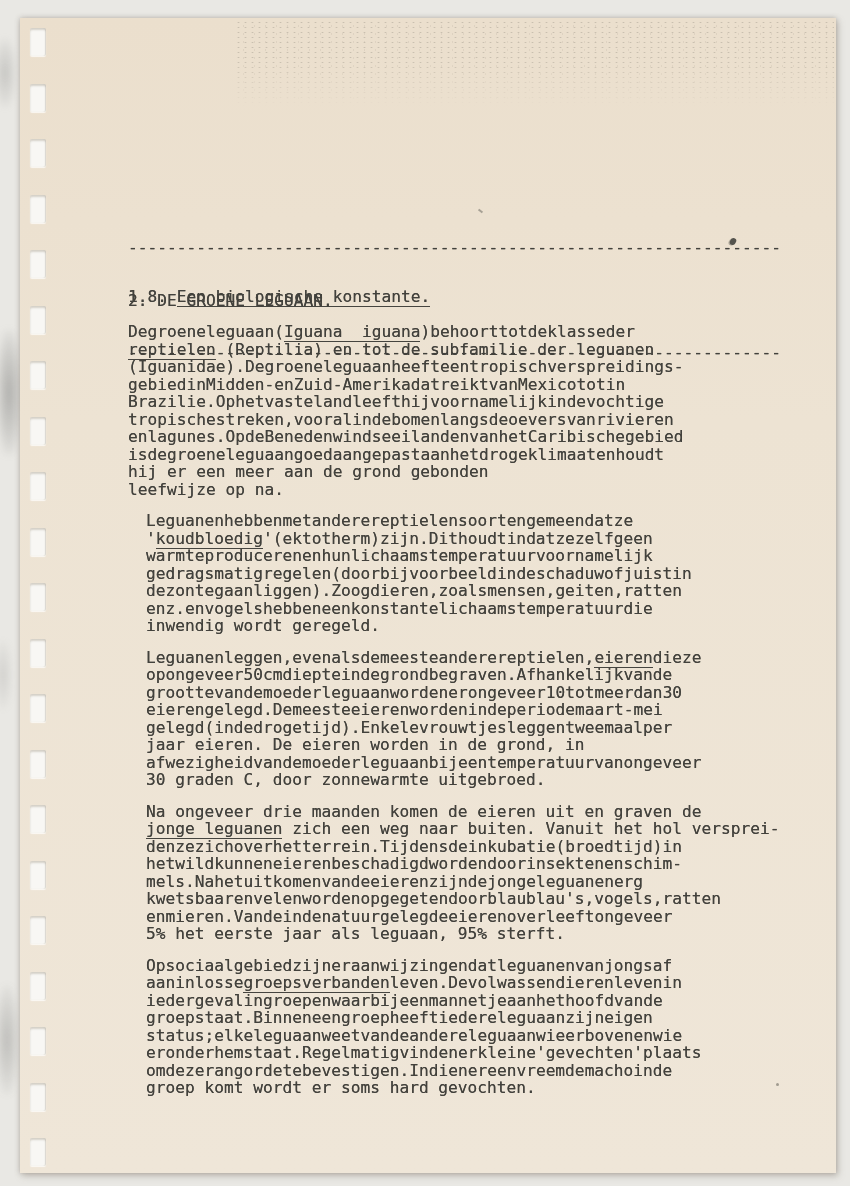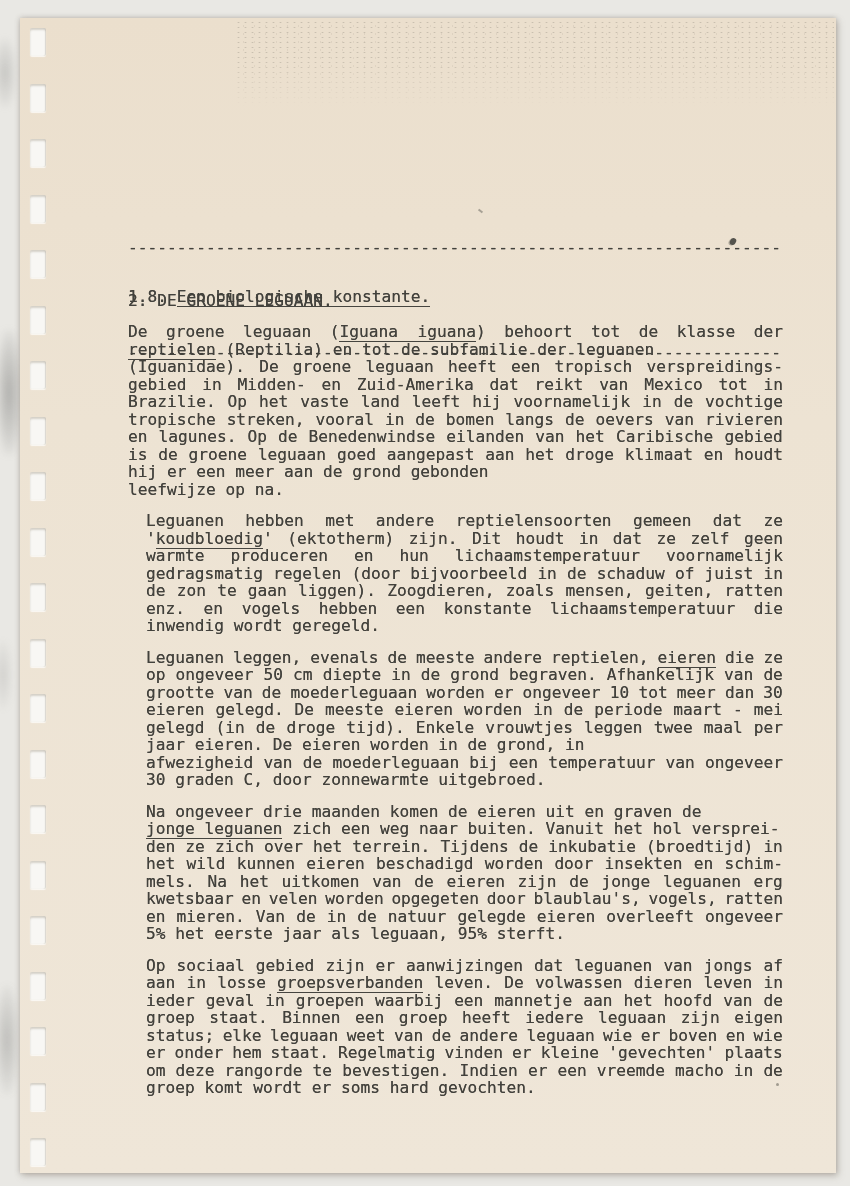--- a/index.html
+++ b/index.html
@@ -49,21 +49,21 @@
 
   
   .textcol {
     position: absolute; left: 108px; width: 655px;
     color: #42413c;
     font-size: 16.2px; line-height: 17.5px;
     text-shadow: 0 0 .6px rgba(66,65,60,.8);
     white-space: pre;
   }
   .tline { height: 17.5px; white-space: pre; }
-  .tline.just { display: flex; justify-content: space-between; }
+  .tline.just { display: flex; }
   .u { border-bottom: 1.6px solid #45443f; }
   .para + .para { margin-top: 14px; margin-left: 18px; }
   .doc-header { top: 186px; }
   .section-line { top: 270px; }
   .paras { top: 305px; }
 
   
   .artifact { position: absolute; }
   .speck-title { left: 710px; top: 220px; width: 6px; height: 7px;
     background: #55544e; border-radius: 60% 40% 55% 45%; transform: rotate(20deg);

